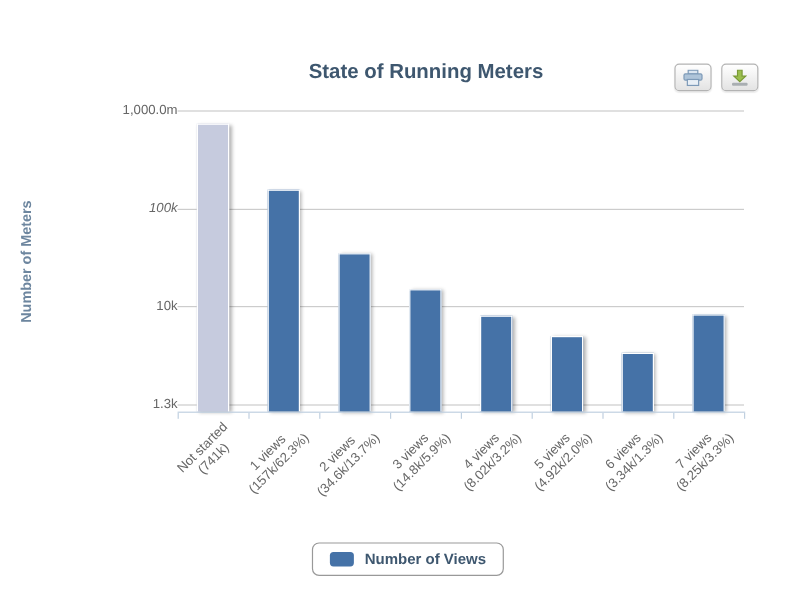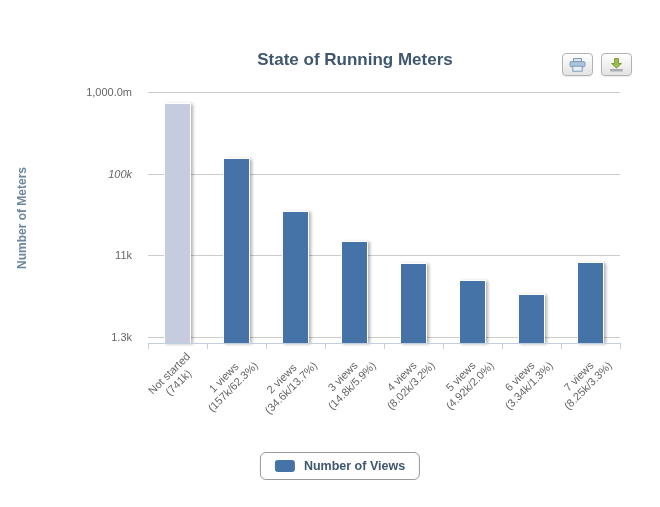--- a/index.html
+++ b/index.html
@@ -29,21 +29,21 @@
   }
   .gridline { position:absolute; height:1px; z-index:1; }
   .axis-line { position:absolute; height:1px; z-index:3; }
   .x-tick  { position:absolute; width:1px; height:5px; z-index:3; }
   .bar {
     position:absolute; z-index:2; box-sizing:border-box;
     border:1px solid #ffffff; border-bottom:none;
     box-shadow:2px 1px 3px rgba(0,0,0,0.30);
   }
   .y-label {
-    position:absolute; left:32px; width:100px; text-align:right;
+    position:absolute; left:48px; width:100px; text-align:right;
     font-size:11px; color:#666666; line-height:12px;
   }
   .x-label {
     position:absolute; white-space:pre; text-align:center;
     font-size:11px; line-height:13px; color:#666666;
     transform:rotate(-45deg); transform-origin:100% 0;
   }
   .legend-box {
     position:absolute; left:340px; top:452px; transform:translateX(-50%);
     display:inline-flex; align-items:center; gap:9px;
@@ -86,21 +86,21 @@
   <div class="legend-box">
     <span class="legend-swatch" id="legend-swatch" style="background: rgb(69, 114, 167);"></span>
     <span class="legend-label">Number of Views</span>
   </div>
 
 <div class="gridline" style="left: 148px; top: 92px; width: 472px; background: rgb(204, 204, 204);"></div>
     <div class="y-label" style="top: 86px;">1,000.0m</div>
     <div class="gridline" style="left: 148px; top: 173.667px; width: 472px; background: rgb(204, 204, 204);"></div>
     <div class="y-label" style="top: 167.667px; font-style: italic;">100k</div>
     <div class="gridline" style="left: 148px; top: 255.333px; width: 472px; background: rgb(204, 204, 204);"></div>
-    <div class="y-label" style="top: 249.333px;">11k</div>
+    <div class="y-label" style="top: 249.333px;">10k</div>
     <div class="gridline" style="left: 148px; top: 337px; width: 472px; background: rgb(204, 204, 204);"></div>
     <div class="y-label" style="top: 331px;">1.3k</div>
     <div class="axis-line" style="left: 148px; top: 343px; width: 473px; background: rgb(192, 208, 224);"></div>
     <div class="x-tick" style="left: 148px; top: 344px; background: rgb(192, 208, 224);"></div>
     <div class="x-tick" style="left: 207px; top: 344px; background: rgb(192, 208, 224);"></div>
     <div class="x-tick" style="left: 266px; top: 344px; background: rgb(192, 208, 224);"></div>
     <div class="x-tick" style="left: 325px; top: 344px; background: rgb(192, 208, 224);"></div>
     <div class="x-tick" style="left: 384px; top: 344px; background: rgb(192, 208, 224);"></div>
     <div class="x-tick" style="left: 443px; top: 344px; background: rgb(192, 208, 224);"></div>
     <div class="x-tick" style="left: 502px; top: 344px; background: rgb(192, 208, 224);"></div>

